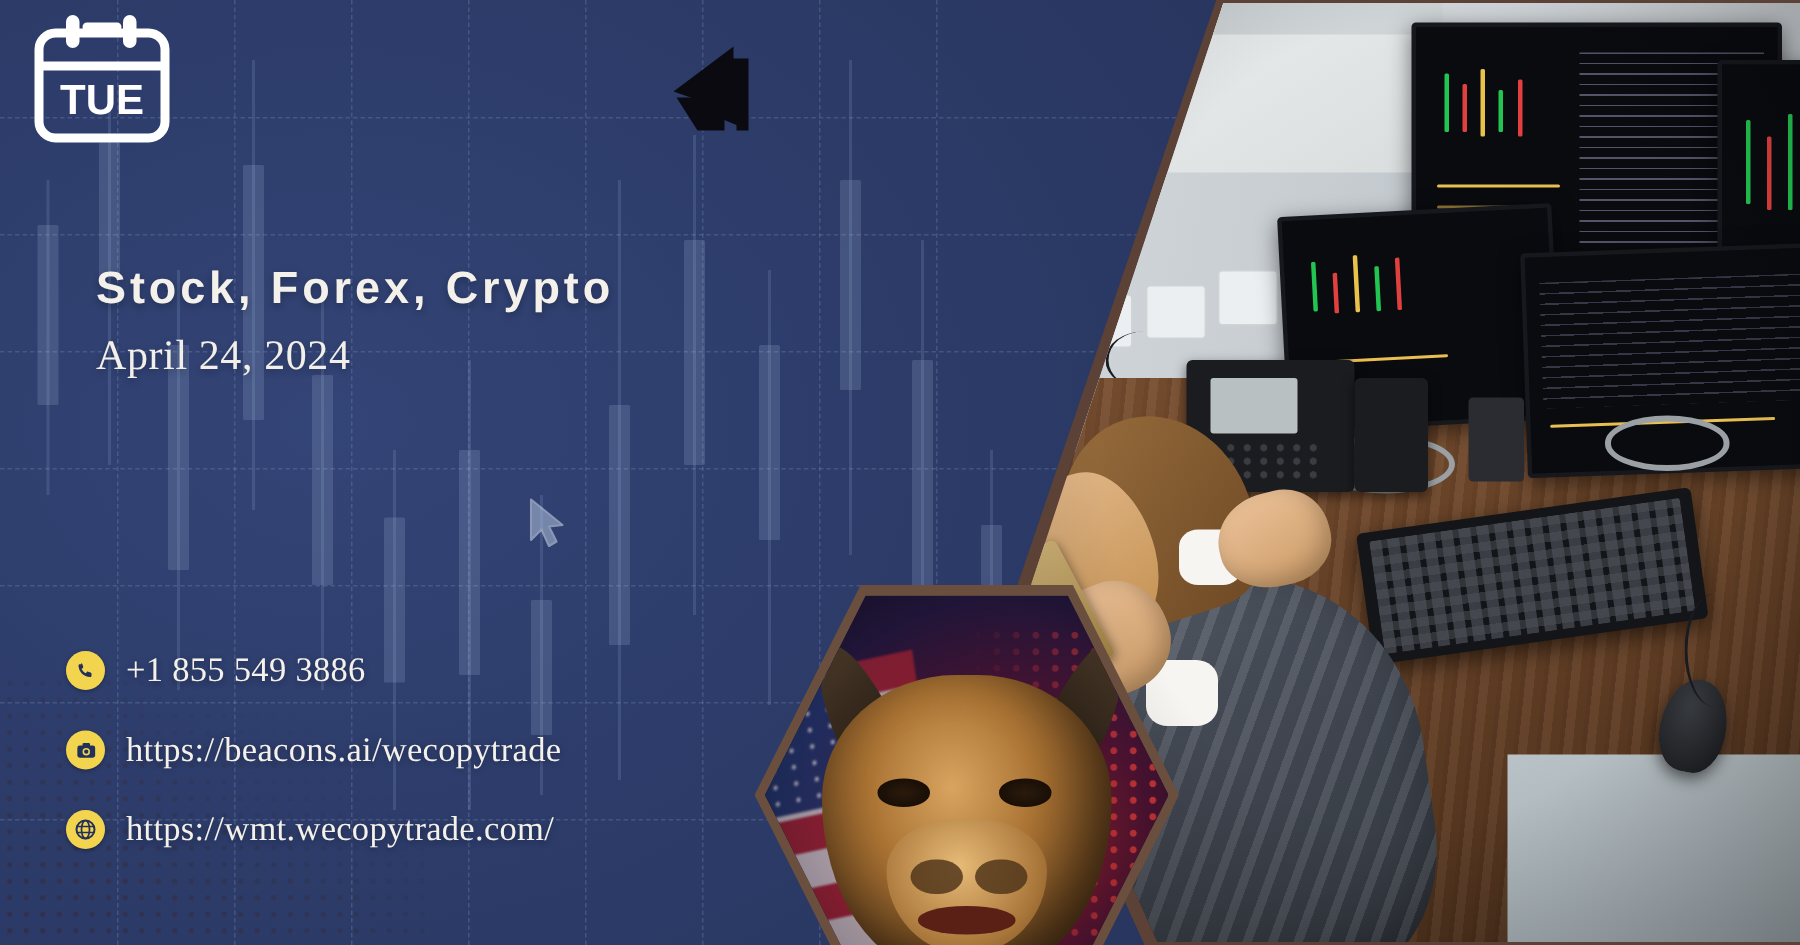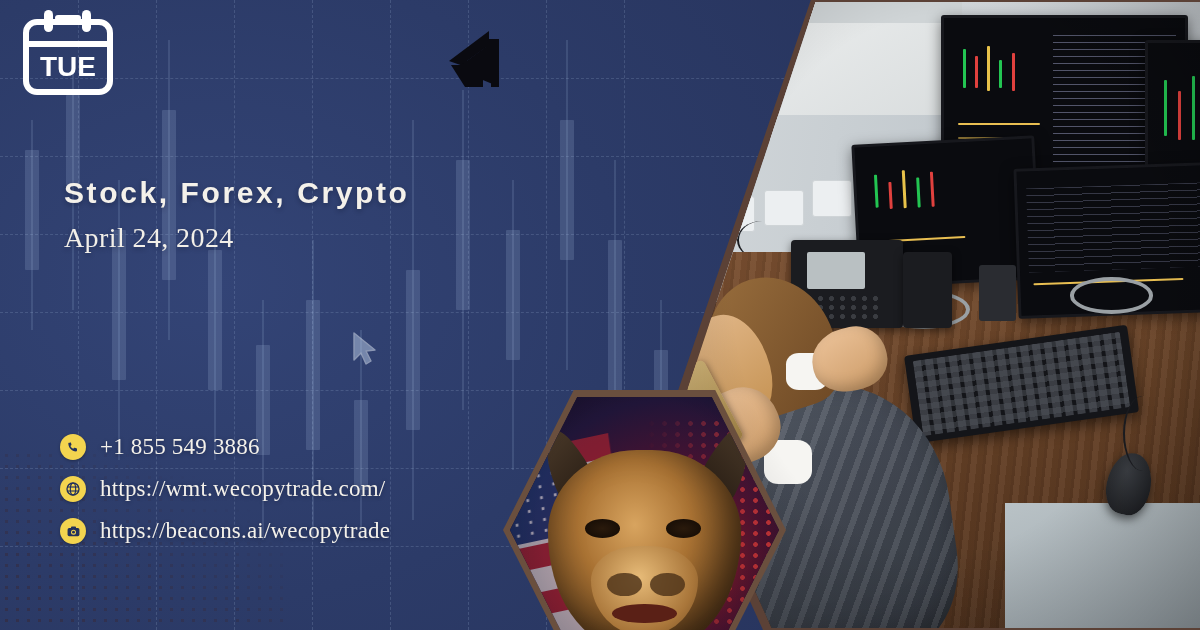--- a/index.html
+++ b/index.html
@@ -72,21 +72,21 @@
     text-align:right;
   }
   .datetext{
     font-family:"Liberation Serif", serif;
     font-size:28px;font-weight:400;color:#f2efe8;letter-spacing:.4px;
     margin:12px 0 0 2px;white-space:nowrap;
     text-shadow:0 2px 5px rgba(10,16,35,.32);
   }
 
   
-  .contacts{position:absolute;left:60px;top:434px;display:flex;flex-direction:column;gap:16px;}
+  .contacts{position:absolute;left:44px;top:434px;display:flex;flex-direction:column;gap:27px;}
   .contact-row{display:flex;align-items:center;gap:14px;}
   .c-icon{width:26px;height:26px;border-radius:50%;background:#f3d44f;
     display:flex;align-items:center;justify-content:center;flex:0 0 auto;
     box-shadow:0 1px 3px rgba(0,0,0,.3);}
   .c-text{font-family:"Liberation Serif", serif;font-size:23px;color:#f4f1ea;
     letter-spacing:.2px;white-space:nowrap;text-shadow:0 1px 4px rgba(10,16,35,.4);}
 
   
   .photo-frame{
     position:absolute;left:668px;top:-4px;width:544px;height:638px;
@@ -309,40 +309,40 @@
       <span class="c-icon">
         <svg viewBox="0 0 24 24" width="15" height="15">
           <path d="M6.6 3.5c.6 0 1.1.4 1.3 1l.8 2.6c.2.5 0 1.1-.4 1.4L7 9.5c1 2.1 2.5 3.6 4.6 4.6l1-1.3c.3-.4.9-.6 1.4-.4l2.6.8c.6.2 1 .7 1 1.3v2.3c0 .8-.7 1.5-1.5 1.4C9.2 17.7 4.3 12.8 3.7 6c-.1-.8.6-1.5 1.4-1.5h1.5z" fill="#22305c"></path>
         </svg>
       </span>
       <span class="c-text">+1 855 549 3886</span>
     </div>
 
     <div class="contact-row">
       <span class="c-icon">
+        <svg viewBox="0 0 24 24" width="15" height="15">
+          <rect x="2.5" y="6.5" width="19" height="13" rx="2.6" fill="#22305c"></rect>
+          <rect x="8" y="3.8" width="8" height="3.6" rx="1.4" fill="#22305c"></rect>
+          <circle cx="12" cy="13" r="4" fill="#f3d44f"></circle>
+          <circle cx="12" cy="13" r="2.3" fill="#22305c"></circle>
+        </svg>
+      </span>
+      <span class="c-text">https://beacons.ai/wecopytrade</span>
+    </div>
+
+    <div class="contact-row">
+      <span class="c-icon">
         <svg viewBox="0 0 24 24" width="16" height="16">
           <circle cx="12" cy="12" r="9" fill="none" stroke="#22305c" stroke-width="2"></circle>
           <ellipse cx="12" cy="12" rx="4" ry="9" fill="none" stroke="#22305c" stroke-width="1.7"></ellipse>
           <line x1="3" y1="9" x2="21" y2="9" stroke="#22305c" stroke-width="1.7"></line>
           <line x1="3" y1="15" x2="21" y2="15" stroke="#22305c" stroke-width="1.7"></line>
         </svg>
       </span>
       <span class="c-text">https://wmt.wecopytrade.com/</span>
-    </div>
-
-    <div class="contact-row">
-      <span class="c-icon">
-        <svg viewBox="0 0 24 24" width="15" height="15">
-          <rect x="2.5" y="6.5" width="19" height="13" rx="2.6" fill="#22305c"></rect>
-          <rect x="8" y="3.8" width="8" height="3.6" rx="1.4" fill="#22305c"></rect>
-          <circle cx="12" cy="13" r="4" fill="#f3d44f"></circle>
-          <circle cx="12" cy="13" r="2.3" fill="#22305c"></circle>
-        </svg>
-      </span>
-      <span class="c-text">https://beacons.ai/wecopytrade</span>
     </div>
 
   </div>
 
   <div class="photo-frame"></div>
   <div class="photo-inner">
     <div class="photo-scene">
 
       <div class="wall"></div>
       <div class="window-frame"></div>

